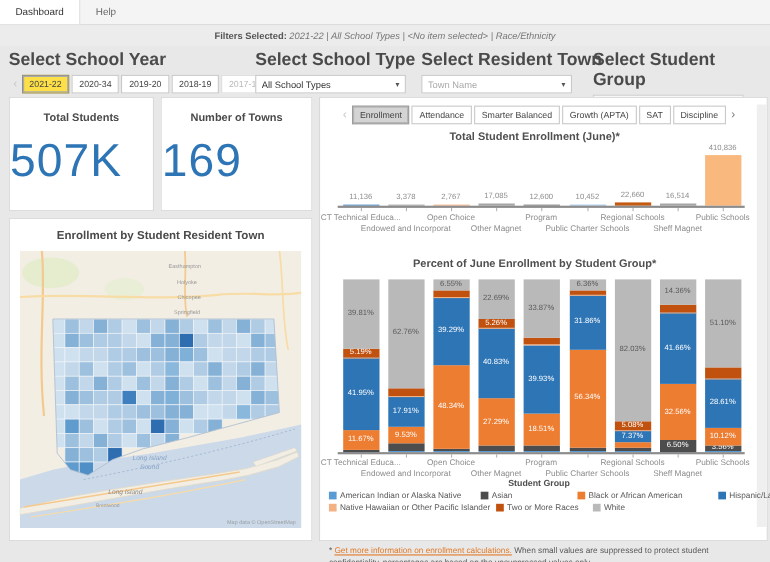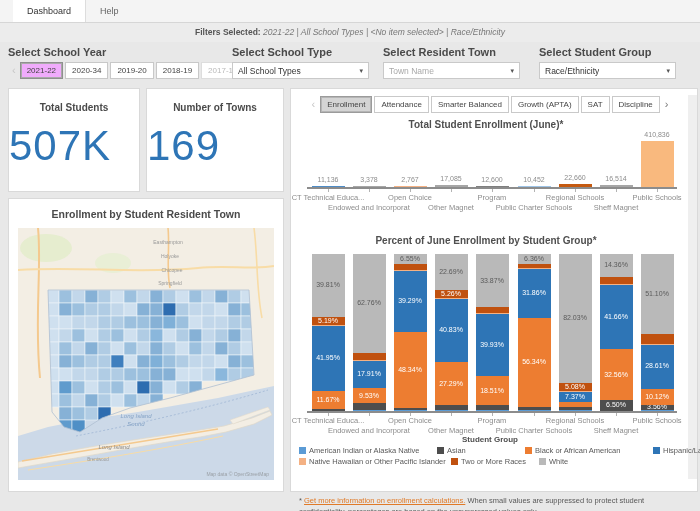--- a/index.html
+++ b/index.html
@@ -1,35 +1,35 @@
 <!DOCTYPE html>
 <html><head>
 <meta charset="utf-8">
 <style>
   html,body{margin:0;padding:0;}
   .app{position:relative;width:700px;height:511px;background:#e8e8e8;font-family:"Liberation Sans",sans-serif;overflow:hidden;}
 
   
   .winbar{position:absolute;left:0;top:0;width:700px;height:22px;background:#f4f4f4;border-bottom:1px solid #d6d6d6;display:flex;}
   .wintab{height:22px;line-height:22px;padding:0 14px;font-size:9px;color:#666;cursor:pointer;}
-  .wintab.active{background:#ffffff;color:#333;border-right:1px solid #ddd;margin-left:13px;}
+  .wintab.active{background:#ffffff;color:#333;border-right:1px solid #ddd;}
 
   
   .filterstrip{position:absolute;left:0;top:23px;width:700px;height:19px;background:#ececec;text-align:center;line-height:19px;font-size:8.5px;color:#666;}
   .fs-label{font-weight:bold;color:#555;}
   .fs-val{font-style:italic;color:#777;}
 
   
   .ctrl{position:absolute;top:46px;}
-  .ctrl-label{font-size:11px;font-weight:bold;color:#4a4a4a;margin-bottom:4px;}
+  .ctrl-label{font-size:16px;font-weight:bold;color:#4a4a4a;margin-bottom:4px;}
   .yearrow{display:flex;align-items:center;}
   .navarrow{font-size:11px;color:#c7c7c7;padding:0 4px;cursor:pointer;line-height:17px;}
   .navarrow.dark{color:#777;}
   .yearbtn{font-size:8px;color:#444;background:#fff;border:1px solid #c8c8c8;padding:3px 6px;margin-right:2px;cursor:pointer;white-space:nowrap;}
-  .yearbtn.selected{background:#f0abfc;border:1px solid #8f8f8f;box-shadow:inset 0 0 0 1px #aaa;}
+  .yearbtn.selected{background:#fde047;border:1px solid #8f8f8f;box-shadow:inset 0 0 0 1px #aaa;}
   .yearbtn.truncated{width:18px;overflow:hidden;color:#b9b9b9;border-color:#ddd;}
   .select{width:137px;height:17px;background:#fff;border:1px solid #c9c9c9;display:flex;align-items:center;justify-content:space-between;padding:0 5px;box-sizing:border-box;cursor:pointer;}
   .sel-text{font-size:8.5px;color:#333;white-space:nowrap;overflow:hidden;}
   .sel-text.placeholder{color:#a9a9a9;}
   .caret{font-size:7px;color:#555;}
 
   
   .card{position:absolute;background:#fff;border:1px solid #d9d9d9;box-sizing:border-box;}
   .kpi-label{text-align:center;margin-top:13px;font-size:10px;font-weight:bold;color:#4a4a4a;}
   .kpi-value{text-align:left;margin-top:9px;font-size:42px;color:#2e75b6;letter-spacing:1px;}

